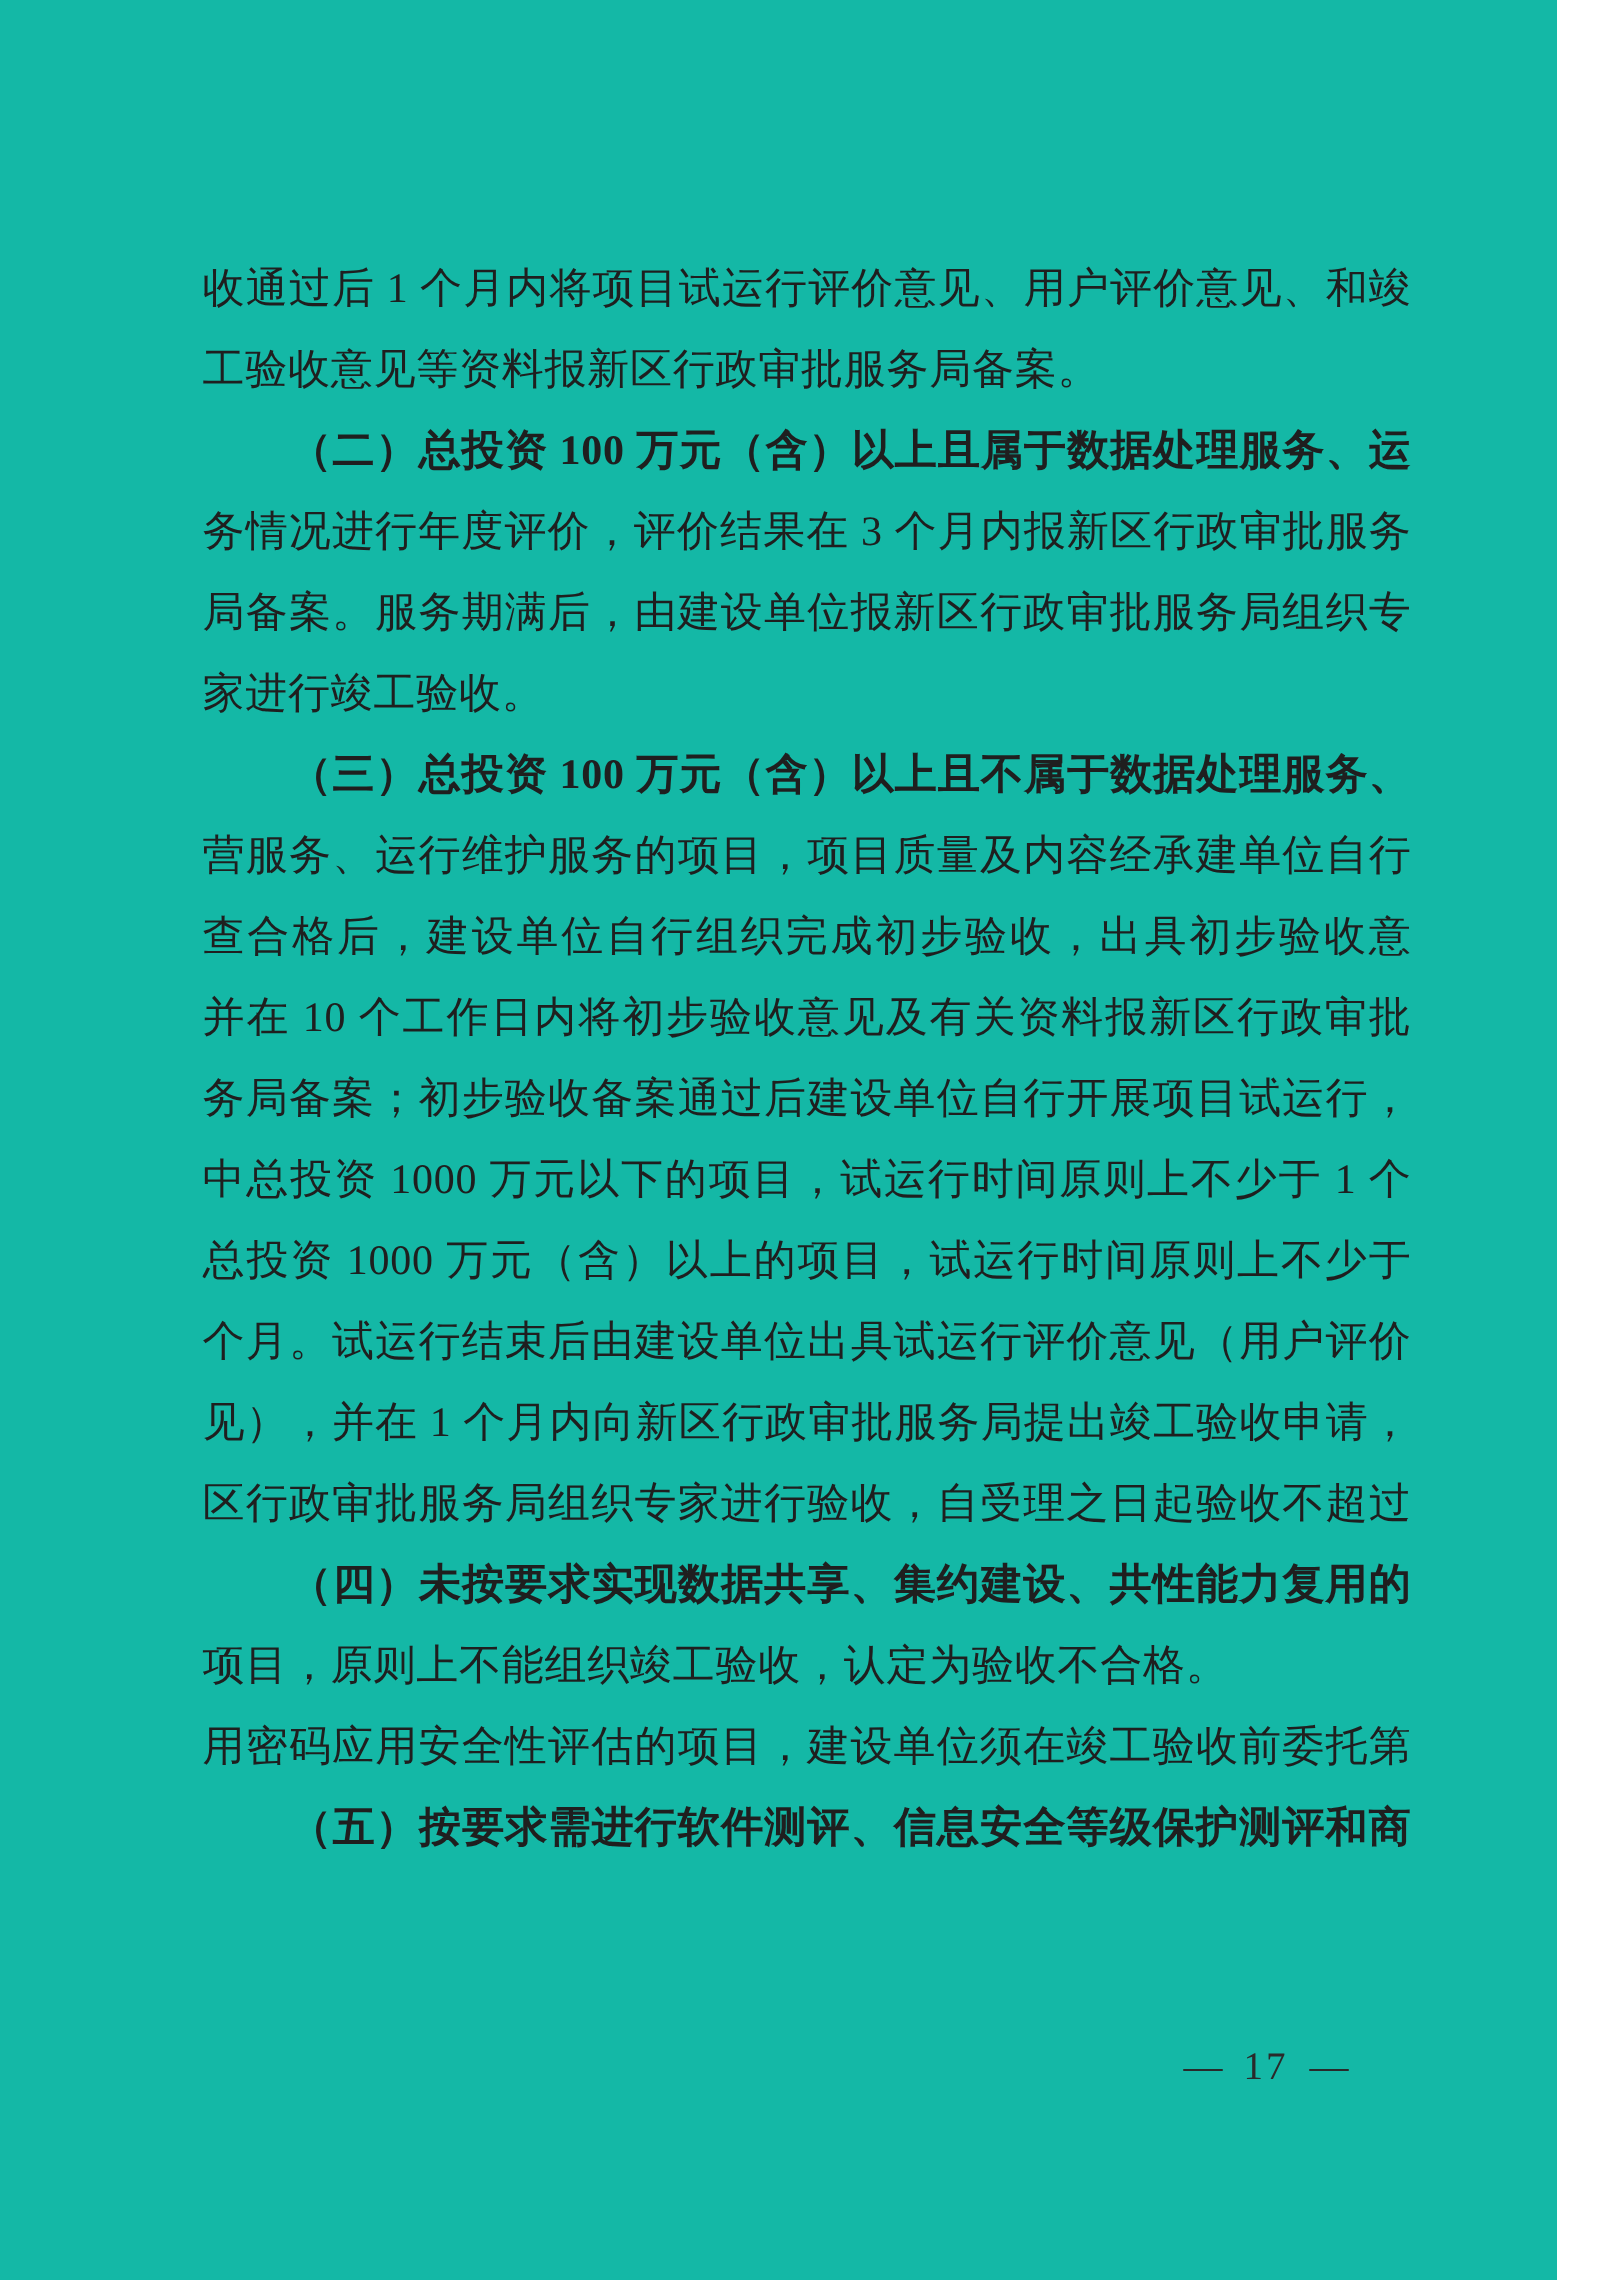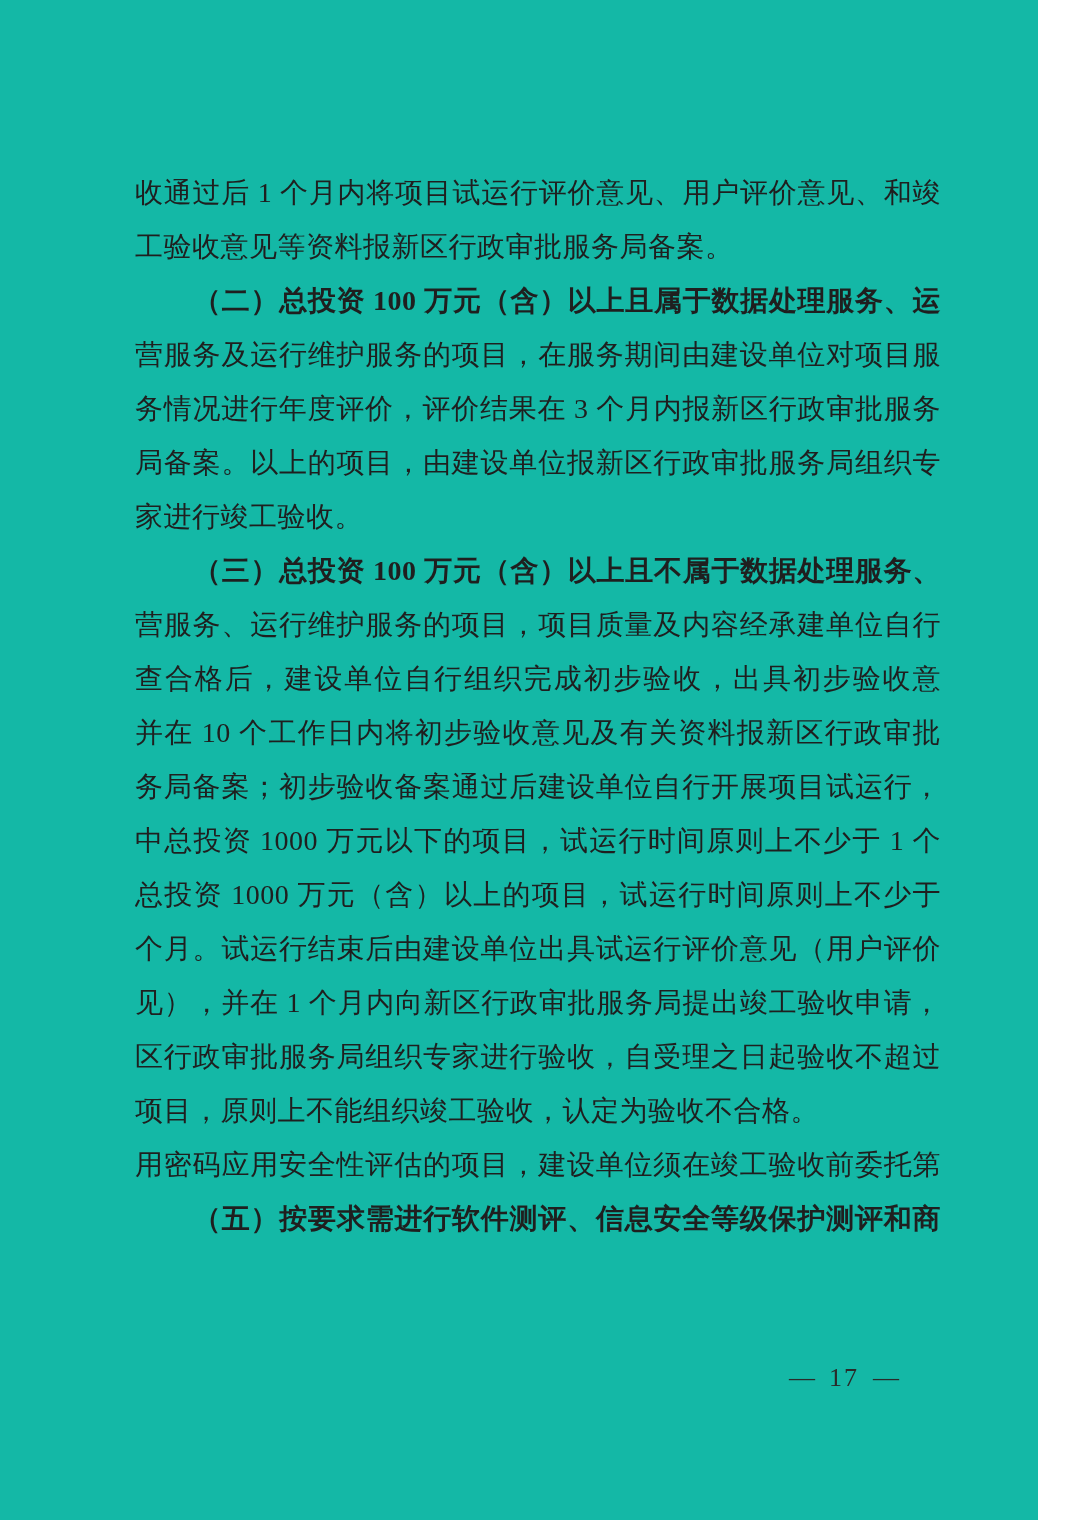--- a/index.html
+++ b/index.html
@@ -55,34 +55,34 @@
   }
 </style>
 </head>
 <body>
 
 <div class="page">
   <div class="text-column">
       <div class="line">收通过后 1 个月内将项目试运行评价意见、用户评价意见、和竣</div>
       <div class="line para-end">工验收意见等资料报新区行政审批服务局备案。</div>
       <div class="line indent">（二）总投资 100 万元（含）以上且属于数据处理服务、运</div>
-      <div class="line">营服务及运行维护服务的项目，在服务期间由建设单位对项目服</div>
       <div class="line">务情况进行年度评价，评价结果在 3 个月内报新区行政审批服务</div>
-      <div class="line">局备案。以上的项目，由建设单位报新区行政审批服务局组织专</div>
+      <div class="line">局备案。服务期满后，由建设单位报新区行政审批服务局组织专</div>
       <div class="line para-end">家进行竣工验收。</div>
       <div class="line indent">（三）总投资 100 万元（含）以上且不属于数据处理服务、运</div>
       <div class="line">营服务、运行维护服务的项目，项目质量及内容经承建单位自行检</div>
       <div class="line">查合格后，建设单位自行组织完成初步验收，出具初步验收意见，</div>
       <div class="line">并在 10 个工作日内将初步验收意见及有关资料报新区行政审批服</div>
       <div class="line">务局备案；初步验收备案通过后建设单位自行开展项目试运行，其</div>
       <div class="line">中总投资 1000 万元以下的项目，试运行时间原则上不少于 1 个月，</div>
       <div class="line">总投资 1000 万元（含）以上的项目，试运行时间原则上不少于 3</div>
       <div class="line">个月。试运行结束后由建设单位出具试运行评价意见（用户评价意</div>
       <div class="line">见），并在 1 个月内向新区行政审批服务局提出竣工验收申请，新</div>
       <div class="line">区行政审批服务局组织专家进行验收，自受理之日起验收不超过</div>
+      <div class="line indent">（四）未按要求实现数据共享、集约建设、共性能力复用的</div>
       <div class="line para-end">项目，原则上不能组织竣工验收，认定为验收不合格。</div>
       <div class="line">用密码应用安全性评估的项目，建设单位须在竣工验收前委托第</div>
       <div class="line indent">（五）按要求需进行软件测评、信息安全等级保护测评和商</div>
     </div>
   <div class="footer">
     <span>—</span>
     <span class="num">17</span>
     <span>—</span>
   </div>
 </div>

